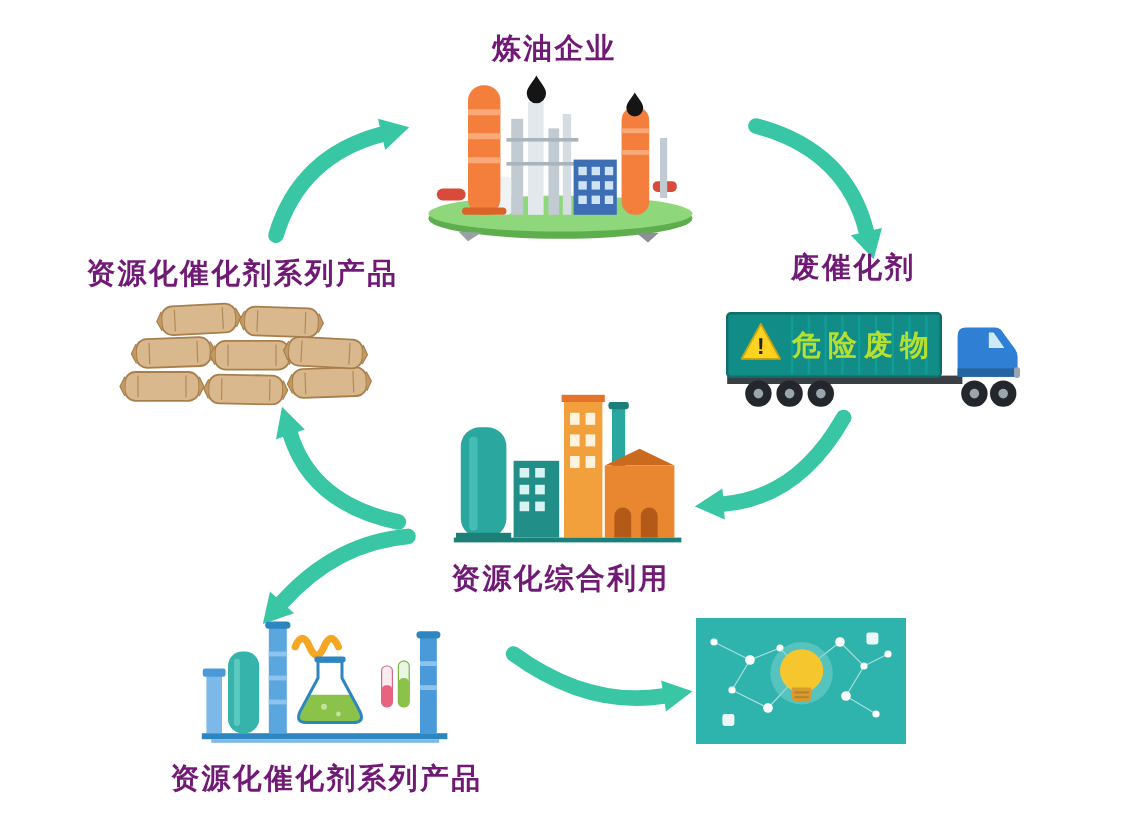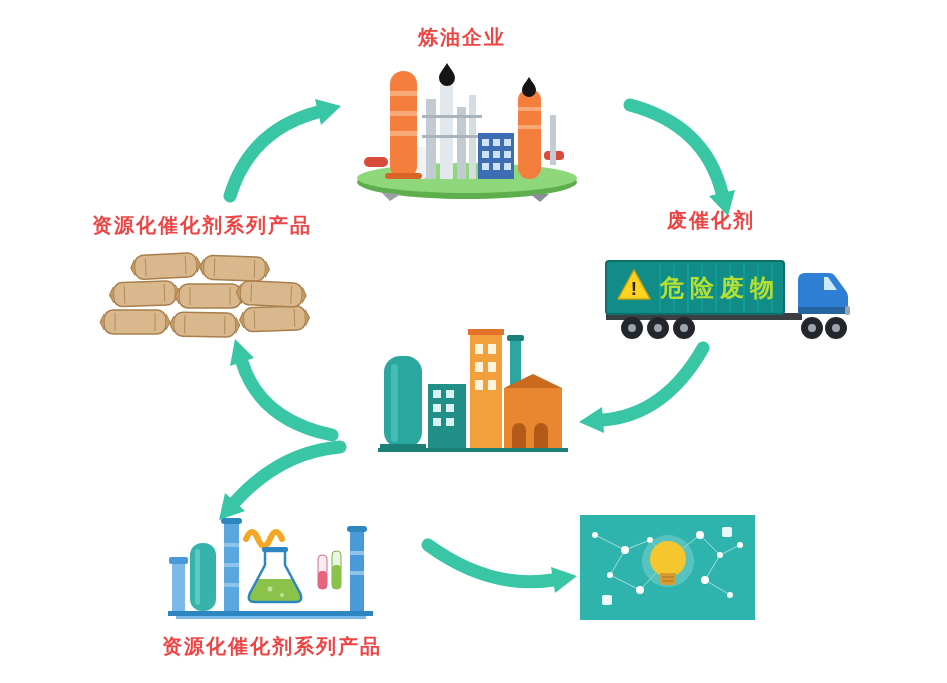--- a/index.html
+++ b/index.html
@@ -2,21 +2,21 @@
 <html><head>
 <meta charset="utf-8">
 <style>
   html,body{margin:0;padding:0;background:#ffffff;}
   .canvas{position:relative;width:947px;height:683px;background:#ffffff;overflow:hidden;
           font-family:"Liberation Sans",sans-serif;}
   .node{position:absolute;}
   .node svg{display:block;width:100%;height:100%;}
   .label{position:absolute;transform:translateX(-50%);white-space:nowrap;
          font-family:Liberation Sans, sans-serif;
-         font-weight:bold;font-size:20px;letter-spacing:2px;color:#ef4444;}
+         font-weight:bold;font-size:24px;letter-spacing:2px;color:#701a75;}
   .arrows{position:absolute;left:0;top:0;width:947px;height:683px;pointer-events:none;}
 </style>
 </head>
 <body>
 
 <div class="canvas">
 
   <svg class="arrows" viewBox="0 0 947 683">
     <g>
       <path d="M230 196 Q250 130 318 112" stroke="#38c6a5" stroke-width="13" fill="none" stroke-linecap="round"></path>
@@ -182,20 +182,21 @@
       <rect x="126" y="66" width="58" height="60" fill="#e8872f"></rect>
       <path d="M126 66 l29 -14 29 14 z" fill="#c96a1f"></path>
       <g fill="#b35a18">
         <path d="M134 126 v-18 a7 7 0 0 1 14 0 v18 z"></path>
         <path d="M156 126 v-18 a7 7 0 0 1 14 0 v18 z"></path>
       </g>
       <rect x="0" y="126" width="190" height="4" fill="#1d8078"></rect>
     </svg>
   </div>
 
+  <div class="label" style="left:467px;top:466px;">资源化综合利用</div>
 
   <div class="node" style="left:168px;top:505px;width:205px;height:120px;">
     <svg viewBox="0 0 205 120">
       <rect x="4" y="58" width="13" height="48" fill="#7db9e8"></rect>
       <rect x="1" y="52" width="19" height="7" rx="2" fill="#4a9ad9"></rect>
       <rect x="22" y="38" width="26" height="68" rx="12" fill="#36b3aa"></rect>
       <rect x="27" y="44" width="5" height="56" rx="2" fill="#5cc9c0"></rect>
       <rect x="56" y="18" width="15" height="88" fill="#5aa7e0"></rect>
       <rect x="53" y="13" width="21" height="6" rx="3" fill="#2e86c1"></rect>
       <rect x="56" y="38" width="15" height="4" fill="#8ec4ec"></rect>

